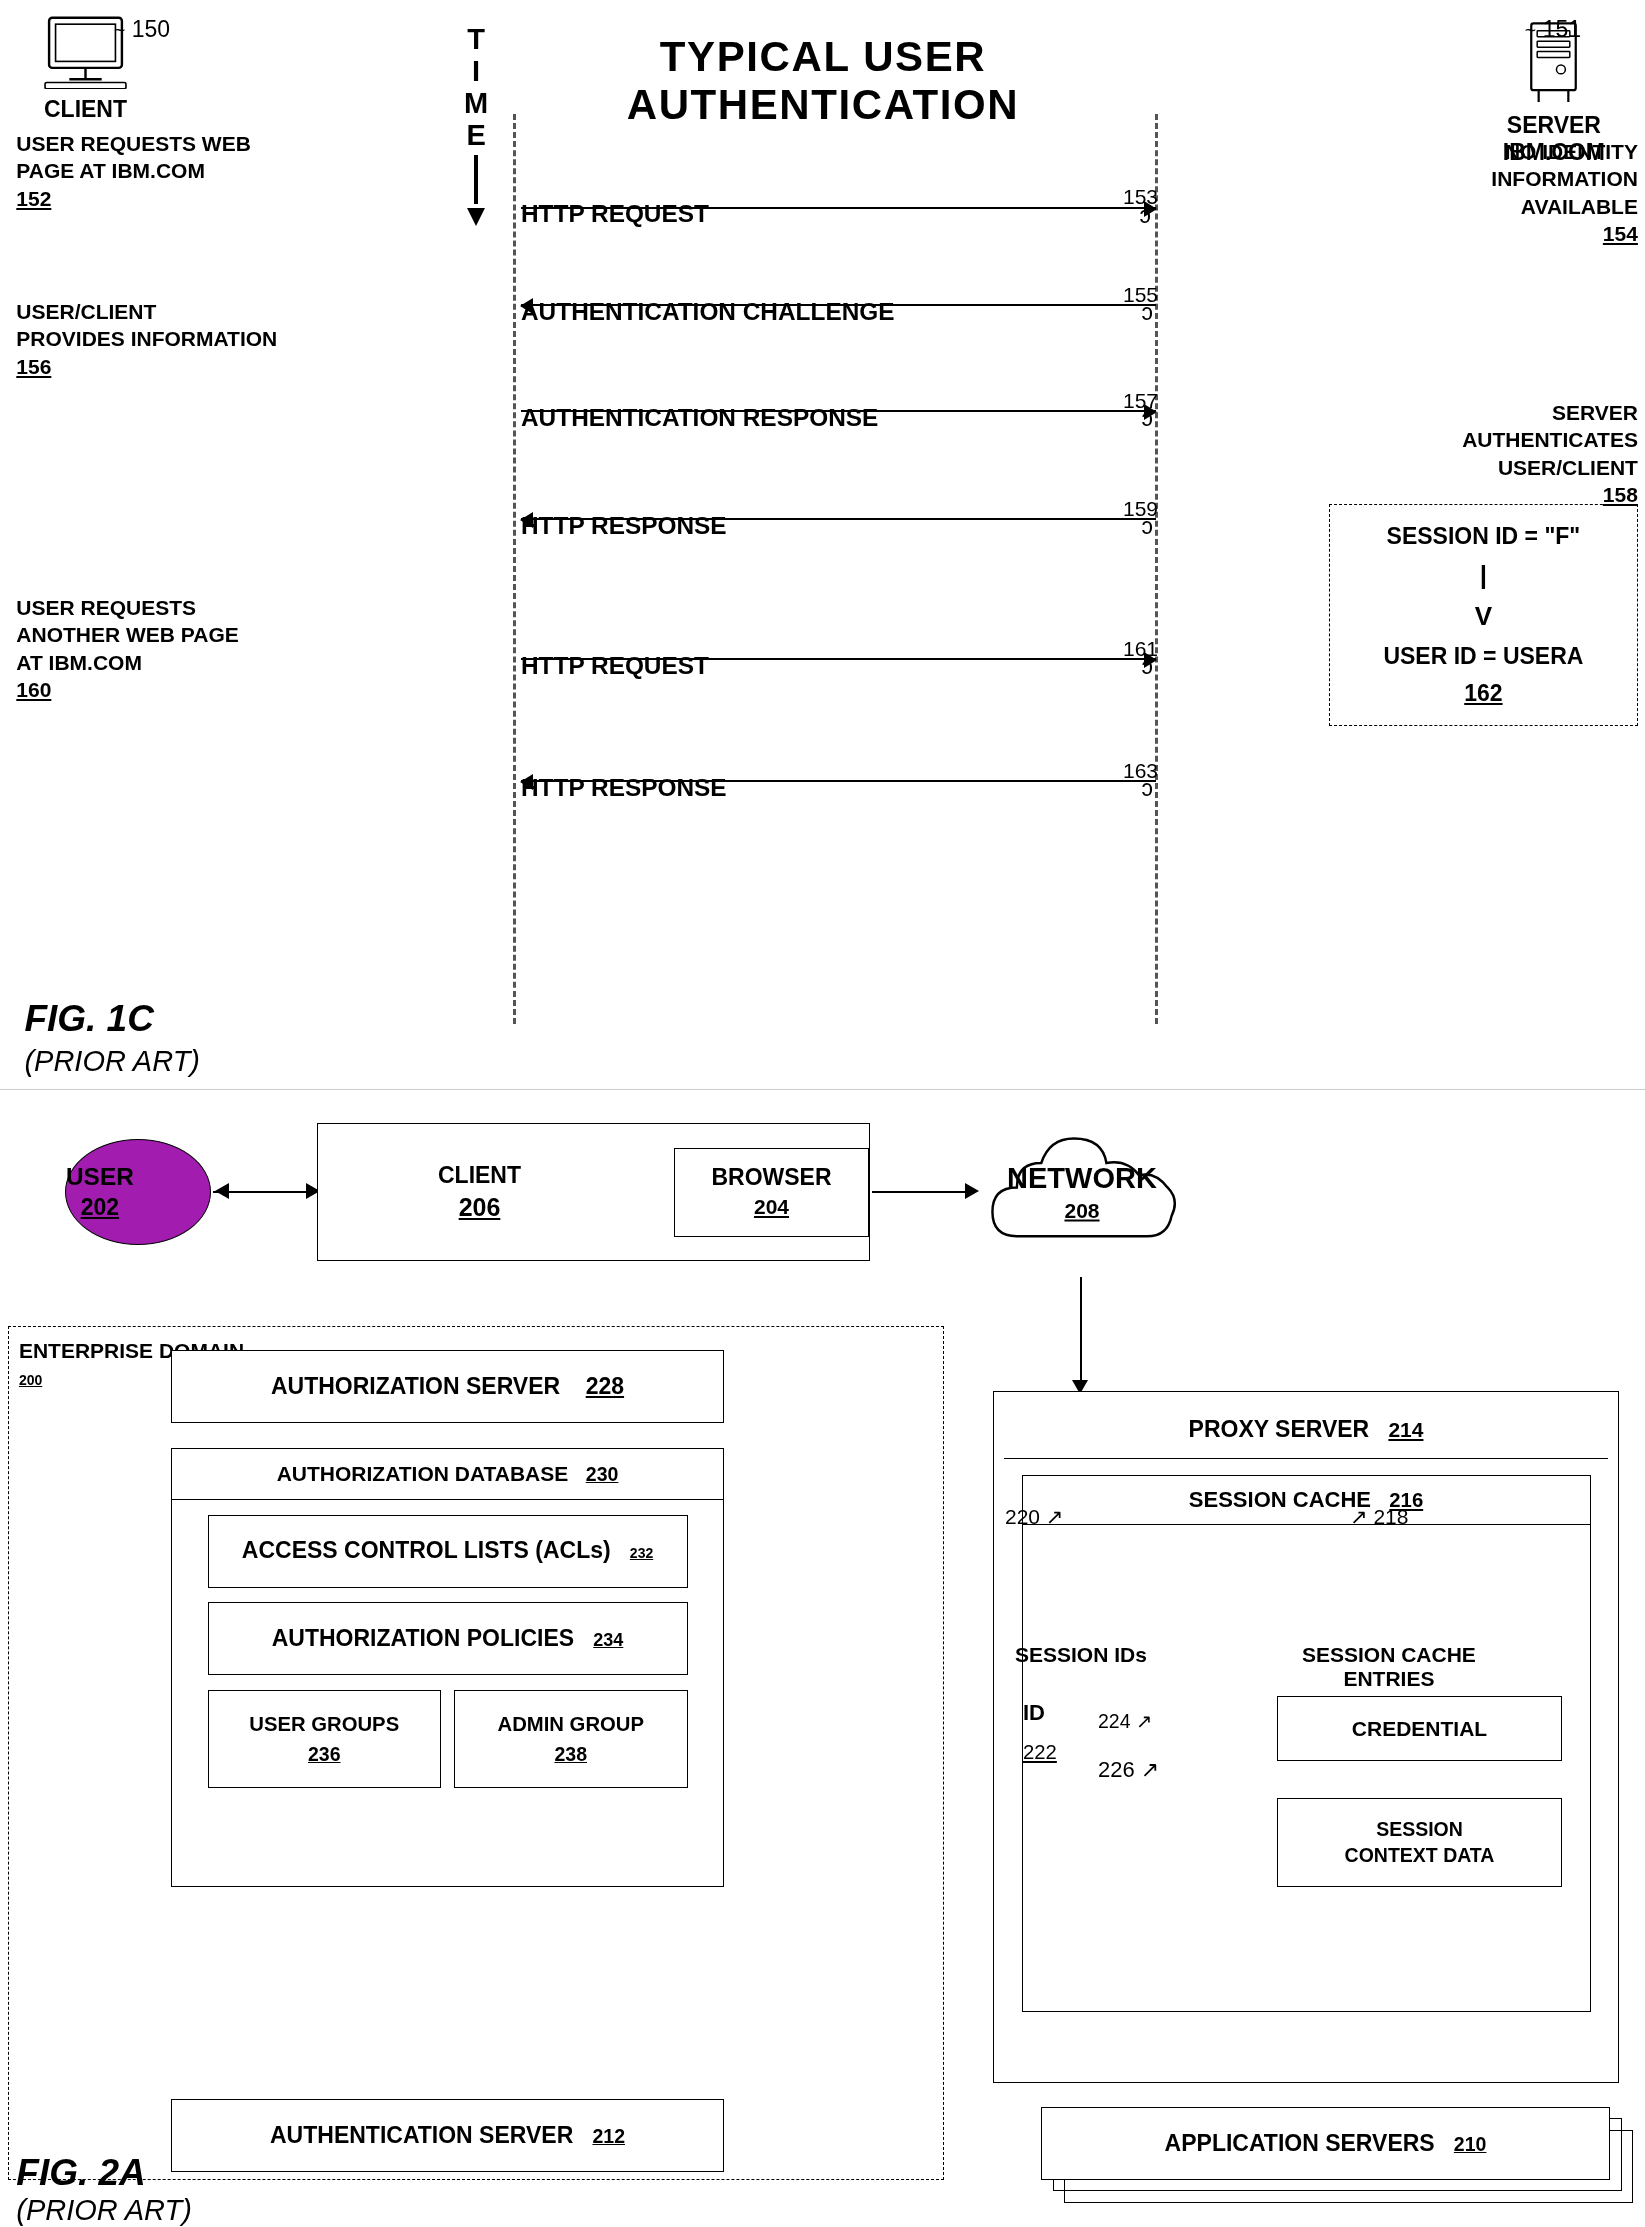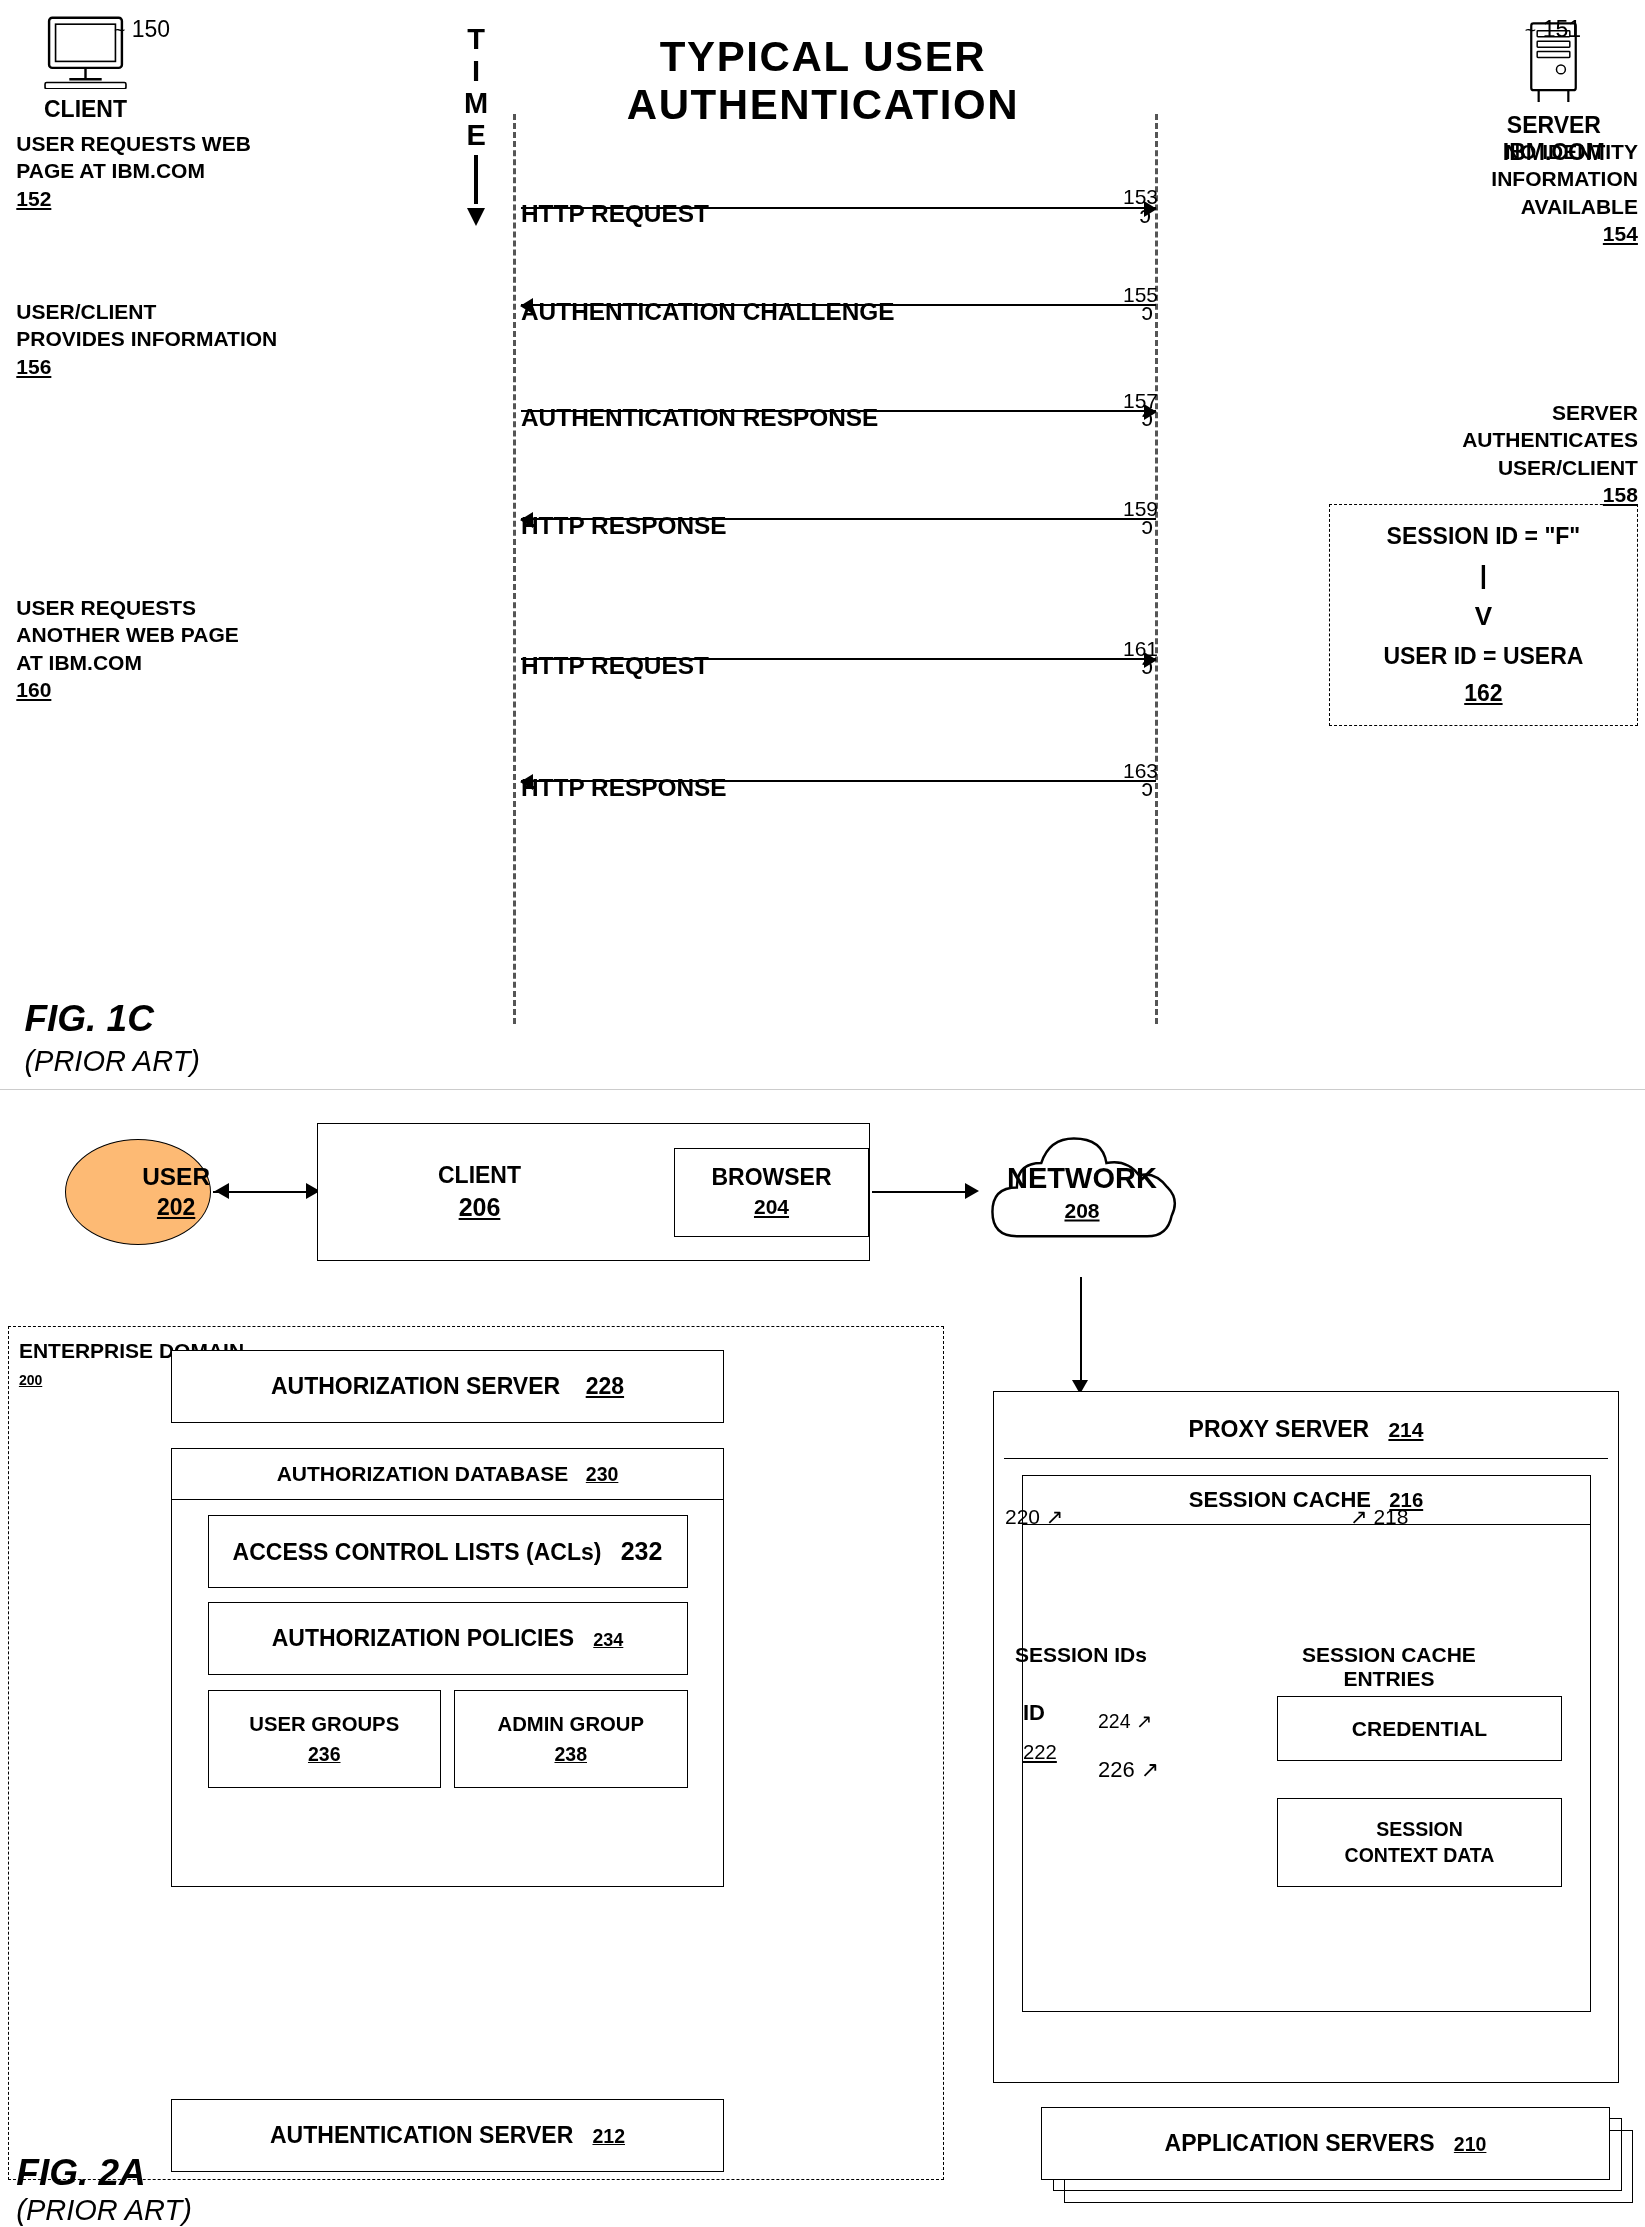--- a/index.html
+++ b/index.html
@@ -130,26 +130,26 @@
     }
     .box-dashed {
       border: 1.6px dashed #000;
     }
     .oval {
       position: absolute;
       border: 1.6px solid #000;
       border-radius: 50%;
       display: flex;
       align-items: center;
-      justify-content: flex-end;
+      justify-content: flex-start;
       text-align: center;
       font-size: 23px;
       font-weight: bold;
       line-height: 1.3;
-      background: #fdba74;
+      background: #a21caf;
     }
     .cloud {
       position: absolute;
       display: flex;
       align-items: center;
       justify-content: center;
       text-align: center;
       font-size: 23px;
       font-weight: bold;
       line-height: 1.3;
@@ -372,21 +372,21 @@
 
     <div style="width:100%; border-bottom:1.6px solid #000; padding:11.4px 8.1px; font-size:21px; font-weight:bold; text-align:center;">
       <span>AUTHORIZATION DATABASE</span> &nbsp;
       <span style="text-decoration:underline; font-size:19.5px;">230</span>
     </div>
 
     <div class="box" style="position:relative; margin:14.6px auto 0; width:480px; height:73px;">
       <div>
         <span>ACCESS CONTROL LISTS (ACLs)</span>
         &nbsp;
-        <span style="font-size:25px;">232</span>
+        <span style="text-decoration:underline; font-size:14px;">232</span>
       </div>
     </div>
 
     <div class="box" style="position:relative; margin:14.6px auto 0; width:480px; height:73px;">
       <div>
         <span>AUTHORIZATION POLICIES</span>
         &nbsp;
         <span style="text-decoration:underline; font-size:18px;">234</span>
       </div>
     </div>

